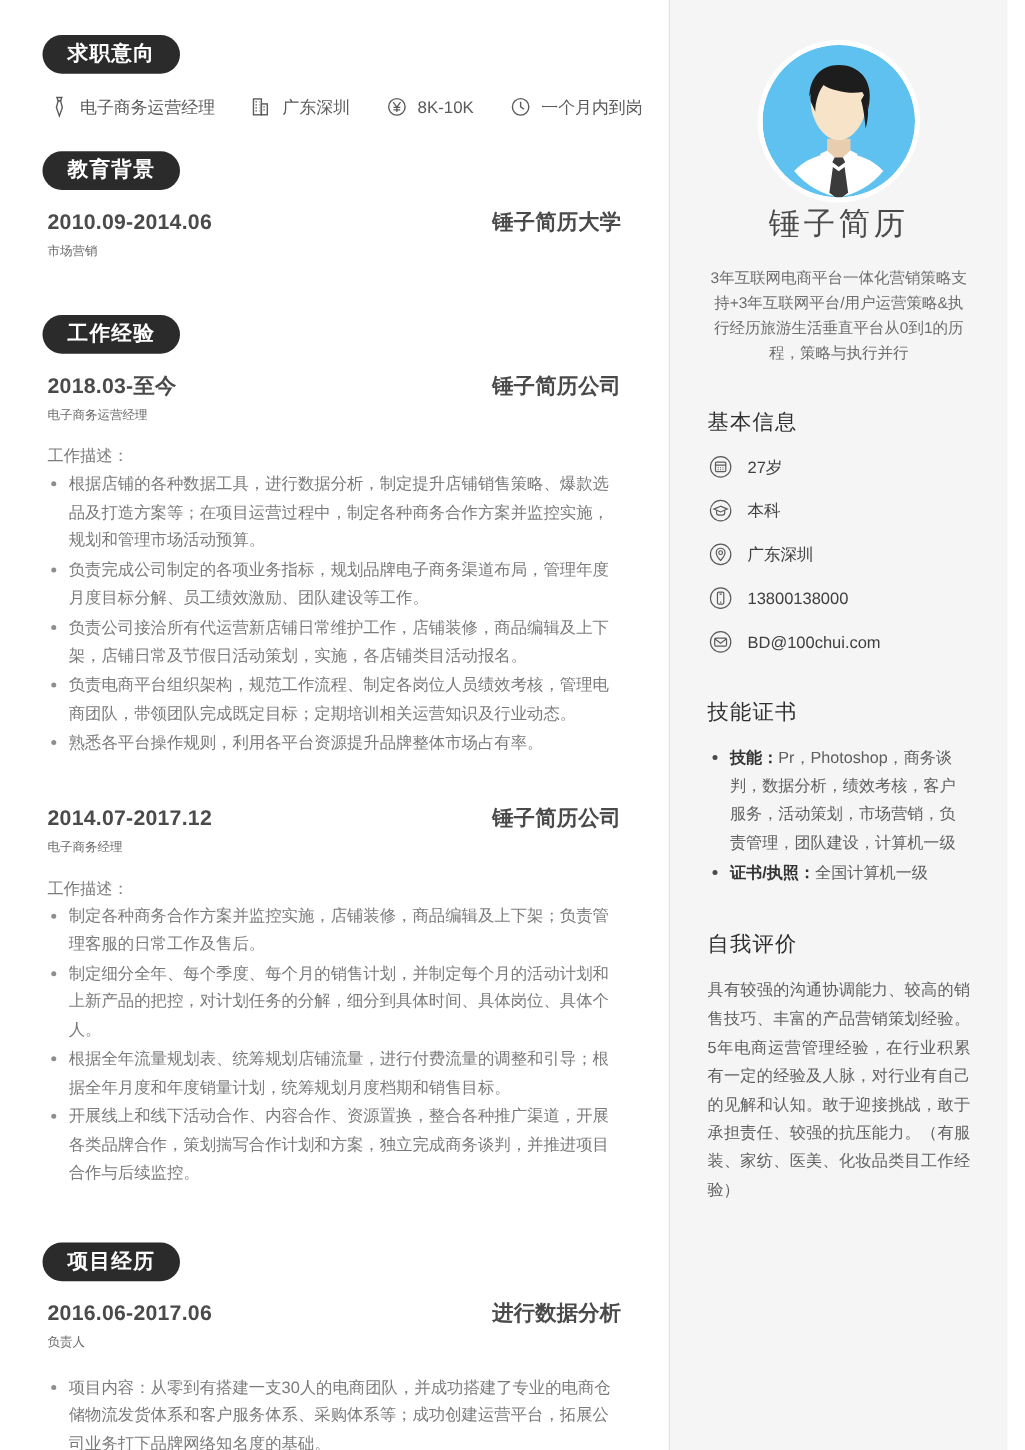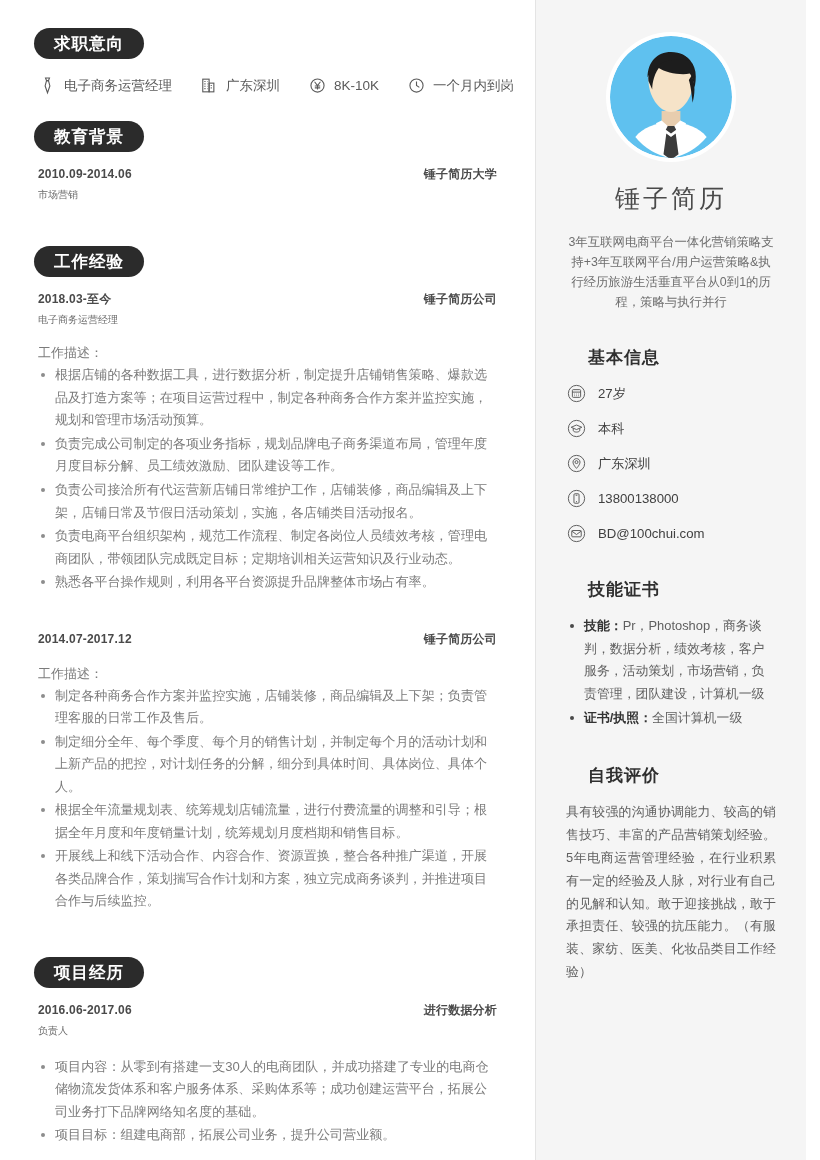--- a/index.html
+++ b/index.html
@@ -66,21 +66,21 @@
     flex: none;
   }
   .intent-item .ico svg { display: block; }
 
   
   .entry { margin-top: 14px; padding-left: 4px; }
   .entry-head {
     display: flex;
     justify-content: space-between;
     align-items: baseline;
-    font-size: 12px;
+    font-size: 17px;
     font-weight: bold;
     color: #4a4a4a;
     letter-spacing: .2px;
   }
   .entry-sub {
     font-size: 10px;
     color: #6a6a6a;
     margin-top: 5px;
   }
   .desc-label {
@@ -133,40 +133,38 @@
     width: 100%; height: 100%;
     border-radius: 50%;
     overflow: hidden;
     position: relative;
   }
   .avatar-inner svg { display: block; width: 100%; height: 100%; }
 
   .person-name {
     font-size: 25px;
     color: #4a4a4a;
-    margin-top: 20px;
     letter-spacing: 3px;
     font-weight: normal;
   }
   .person-tagline {
     font-size: 12.4px;
     line-height: 1.62;
     color: #6e6e6e;
     margin-top: 17px;
     padding: 0 2px;
   }
 
   .side-section { text-align: left; margin-top: 34px; }
   .side-title {
     font-size: 17px;
-    font-weight: bold;
+    font-weight: normal;
     color: #2f2f2f;
     letter-spacing: 1px;
     margin-bottom: 14px;
-    margin-left: 22px;
   }
   .info-list { list-style: none; }
   .info-list li {
     display: flex;
     align-items: center;
     margin-bottom: 14px;
     font-size: 13.2px;
     color: #404040;
   }
   .info-list li .ico {
@@ -293,20 +291,21 @@
       </div>
 
       <div class="blk-gap"></div>
 
       
       <div class="entry">
         <div class="entry-head">
           <span>2014.07-2017.12</span>
           <span>锤子简历公司</span>
         </div>
+        <div class="entry-sub">电子商务经理</div>
         <div class="desc-label">工作描述：</div>
         <ul class="bullets">
           <li>制定各种商务合作方案并监控实施，店铺装修，商品编辑及上下架；负责管理客服的日常工作及售后。</li>
           <li>制定细分全年、每个季度、每个月的销售计划，并制定每个月的活动计划和上新产品的把控，对计划任务的分解，细分到具体时间、具体岗位、具体个人。</li>
           <li>根据全年流量规划表、统筹规划店铺流量，进行付费流量的调整和引导；根据全年月度和年度销量计划，统筹规划月度档期和销售目标。</li>
           <li>开展线上和线下活动合作、内容合作、资源置换，整合各种推广渠道，开展各类品牌合作，策划揣写合作计划和方案，独立完成商务谈判，并推进项目合作与后续监控。</li>
         </ul>
       </div>
     </div>
 

